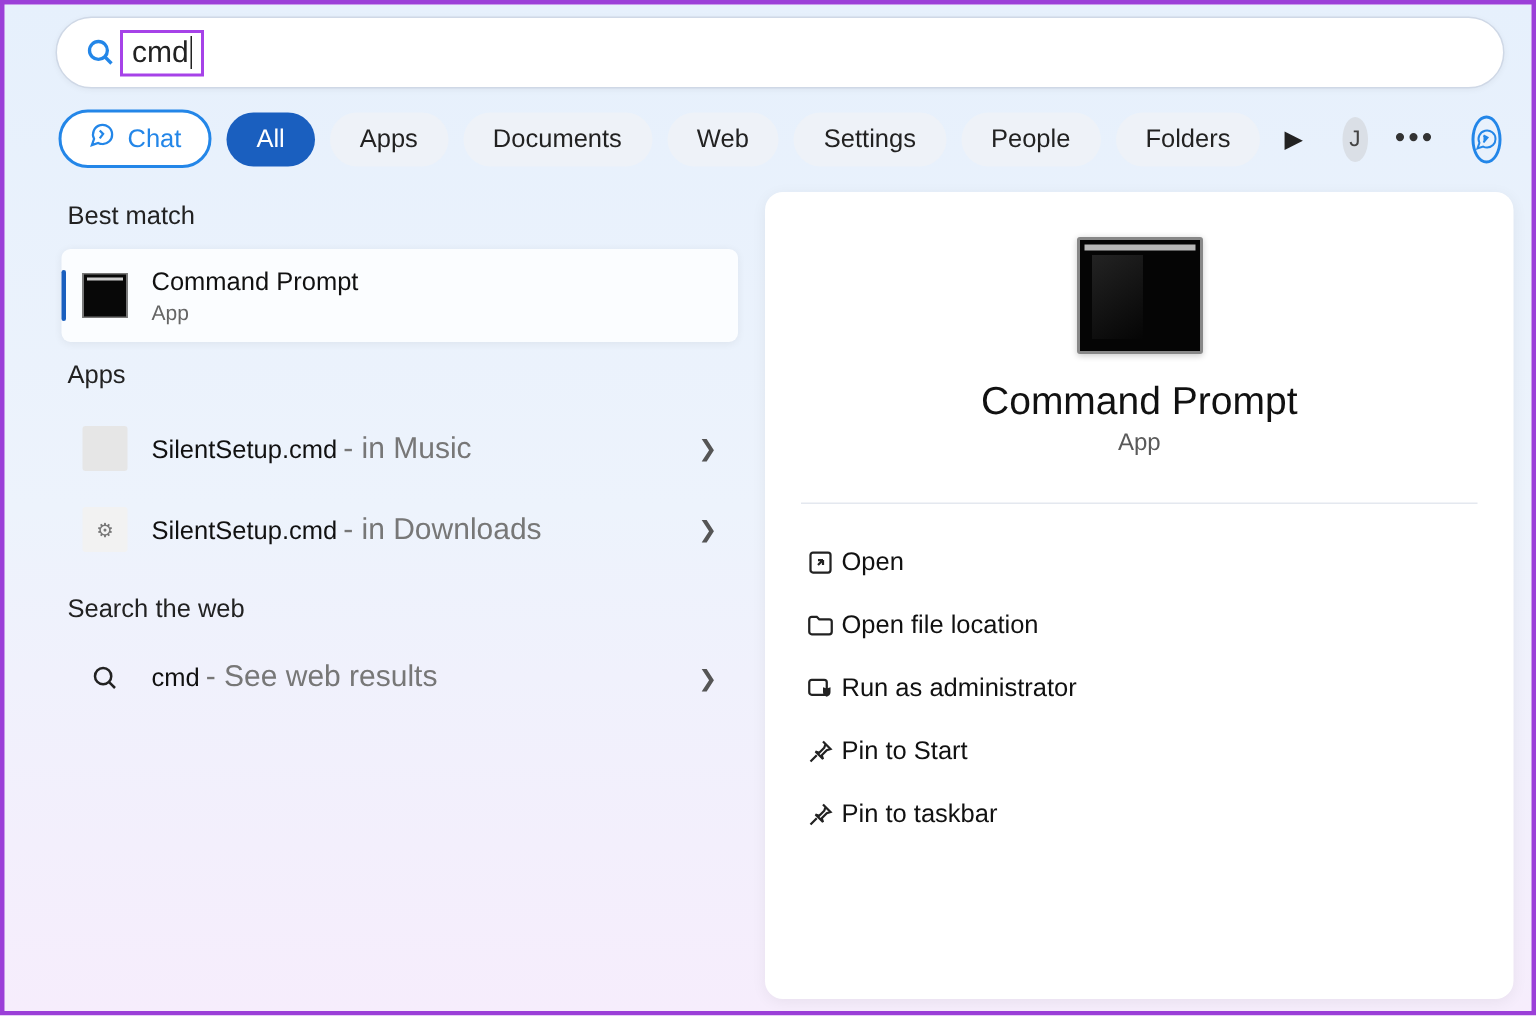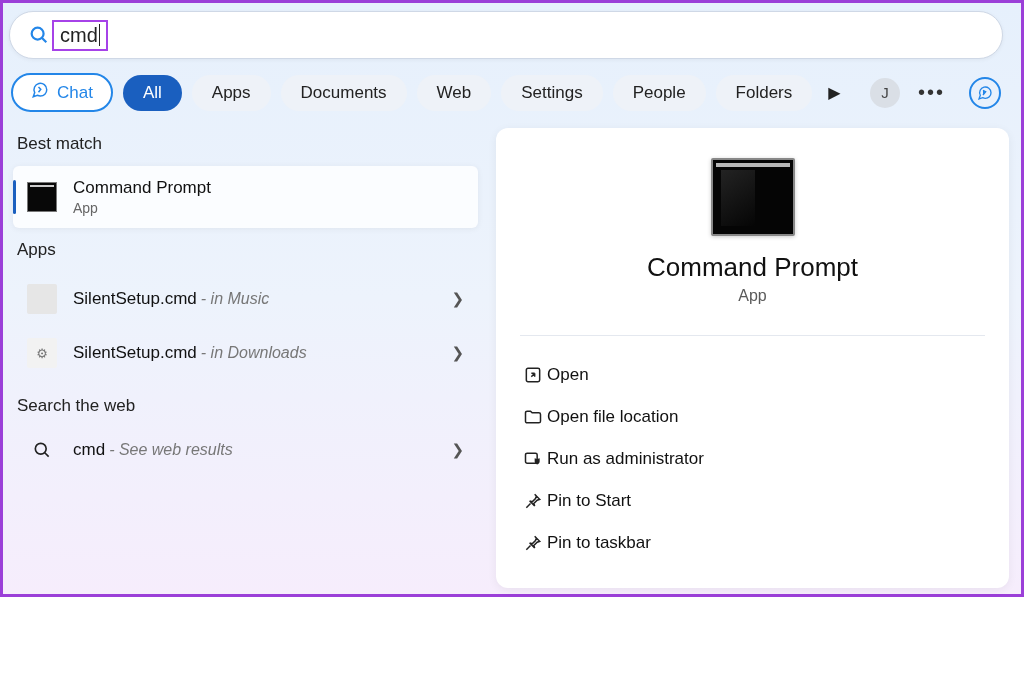--- a/index.html
+++ b/index.html
@@ -1,17 +1,17 @@
 <!DOCTYPE html>
 <html><head>
 <meta charset="utf-8">
 <style>
 * { margin: 0; padding: 0; box-sizing: border-box; font-family: "Segoe UI", Arial, sans-serif; }
 body { background: #fff; width: 1024px; height: 677px; overflow: hidden; }
-.frame { border: 3px solid #9b3fd8; width: 1024px; height: 597px; background: linear-gradient(180deg,#e6f0fc 0%, #edf3fc 50%, #f6edfc 100%); display:flex; flex-direction:column; padding: 8px 12px 0 0; }
+.frame { border: 3px solid #9b3fd8; width: 1024px; height: 677px; background: linear-gradient(180deg,#e6f0fc 0%, #edf3fc 50%, #f6edfc 100%); display:flex; flex-direction:column; padding: 8px 12px 0 28px; }
 
 
 .search-wrap { margin: 0 6px 14px 6px; }
 .search-bar { background:#fff; border:1.5px solid #cfd8e6; border-radius: 28px; height:48px; display:flex; align-items:center; padding:0 18px; box-shadow: 0 1px 4px rgba(0,0,0,0.05); }
 .search-icon svg { width:22px; height:22px; display:block; }
 .search-input { border:none; outline:none; font-size:20px; margin-left:14px; flex:1; color:#222; background:transparent; }
 .highlight-box { border: 2.5px solid #a642e8; padding: 2px 6px; margin-left: 2px; display:inline-flex; align-items:center; }
 .highlight-box span{ font-size:20px; color:#222; }
 .caret { display:inline-block; width:1px; height:22px; background:#222; margin-left:1px; }
 
@@ -36,21 +36,21 @@
 .result.best { background:#fbfdff; box-shadow: 0 1px 6px rgba(0,0,0,0.06); margin-bottom:12px; }
 .result.best::before { content:""; position:absolute; left:0; top:14px; bottom:14px; width:3px; background:#1a5fbf; border-radius:2px; }
 .app-icon-s { width:30px; height:30px; background:#080808; border:1px solid #777; margin-right:16px; position:relative; }
 .app-icon-s::before { content:""; position:absolute; top:2px; left:2px; right:2px; height:2px; background:#ccc; }
 .result-title { font-size:17px; color:#111; }
 .result-sub { font-size:14px; color:#666; }
 .result-col { display:flex; flex-direction:column; gap:2px; flex:1; }
 .chev { color:#555; font-size:15px; }
 .file-icon { width:30px; height:30px; background:#e6e6e6; margin-right:16px; border-radius:2px; }
 .file-icon.gear { background:#f2f2f2; display:flex; align-items:center; justify-content:center; font-size:13px; color:#777; }
-.muted { color:#777; font-size:16px;font-style:italic; }
+.muted { color:#777; font-size:20px; }
 .result-line { font-size:17px; color:#111; display:flex; align-items:baseline; gap:4px; }
 .section-gap { height:16px; }
 
 
 .app-icon-l-wrap { display:flex; justify-content:center; padding: 4px 0 16px 0;}
 .app-icon-l { width:84px; height:78px; background:#050505; border:2px solid #888; border-radius:2px; position:relative; box-shadow:0 1px 4px rgba(0,0,0,0.2); }
 .app-icon-l::before{ content:""; position:absolute; top:3px; left:3px; right:3px; height:4px; background:#b8b8b8; }
 .app-icon-l::after{ content:""; position:absolute; top:10px; left:8px; right:38px; bottom:8px; background:linear-gradient(145deg, rgba(80,80,80,0.4), rgba(0,0,0,0));}
 .right-title { font-size:26px; color:#111; text-align:center; margin-bottom:4px; }
 .right-sub { font-size:16px; color:#5a5a5a; text-align:center; margin-bottom:24px; }

